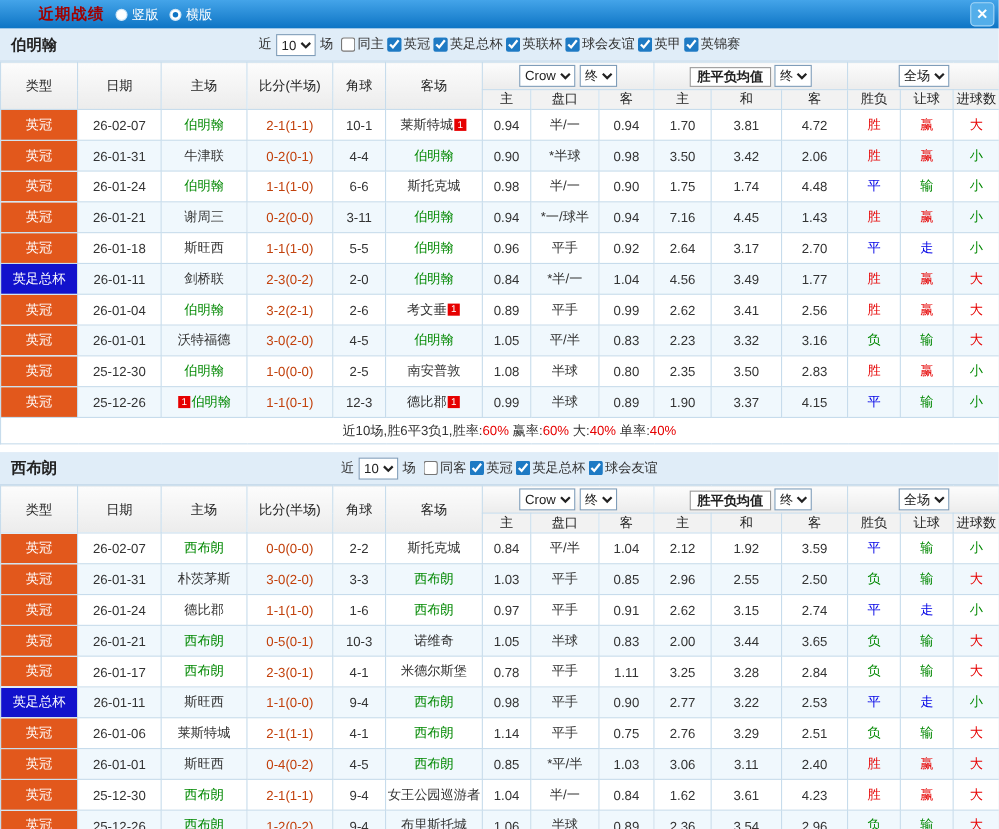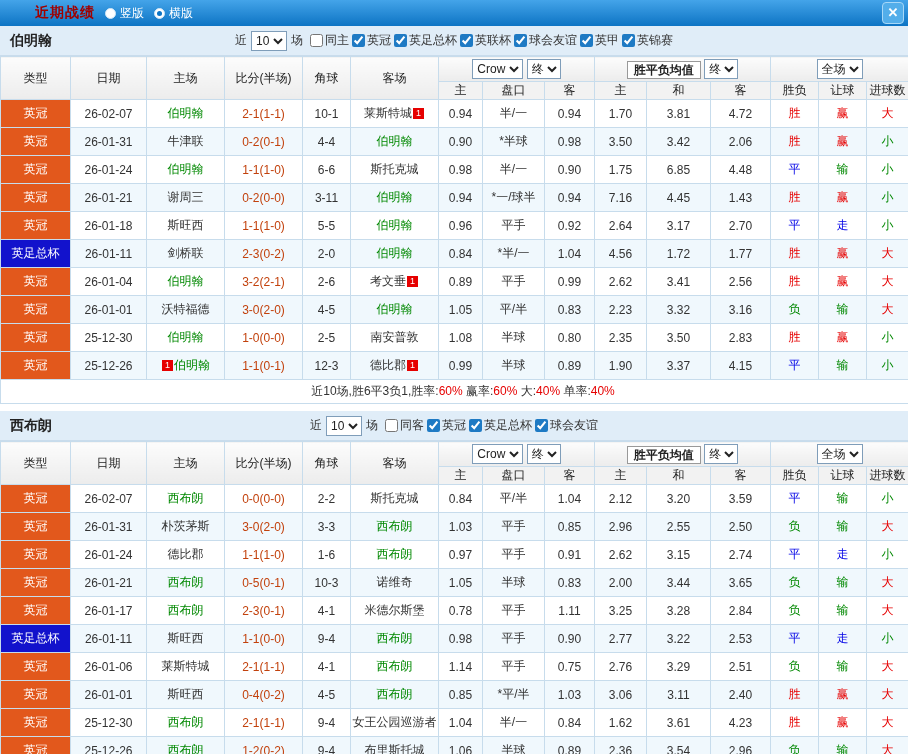--- a/index.html
+++ b/index.html
@@ -181,21 +181,21 @@
           <td class="ctype lg">英冠</td>
           <td>26-01-24</td>
           <td><span class="self">伯明翰</span></td>
           <td class="score">1-1(1-0)</td>
           <td>6-6</td>
           <td><span>斯托克城</span></td>
           <td>0.98</td>
           <td>半/一</td>
           <td>0.90</td>
           <td>1.75</td>
-          <td>6.85</td>
+          <td>1.74</td>
           <td>4.48</td>
           <td class="r-blue">平</td>
           <td class="r-green">输</td>
           <td class="r-green">小</td>
         </tr>
         <tr class="alt">
           <td class="ctype lg">英冠</td>
           <td>26-01-21</td>
           <td><span>谢周三</span></td>
           <td class="score">0-2(0-0)</td>
@@ -232,21 +232,21 @@
           <td class="ctype cup">英足总杯</td>
           <td>26-01-11</td>
           <td><span>剑桥联</span></td>
           <td class="score">2-3(0-2)</td>
           <td>2-0</td>
           <td><span class="self">伯明翰</span></td>
           <td>0.84</td>
           <td>*半/一</td>
           <td>1.04</td>
           <td>4.56</td>
-          <td>1.72</td>
+          <td>3.49</td>
           <td>1.77</td>
           <td class="r-red">胜</td>
           <td class="r-red">赢</td>
           <td class="r-red">大</td>
         </tr>
         <tr>
           <td class="ctype lg">英冠</td>
           <td>26-01-04</td>
           <td><span class="self">伯明翰</span></td>
           <td class="score">3-2(2-1)</td>
@@ -399,21 +399,21 @@
           <td class="ctype lg">英冠</td>
           <td>26-02-07</td>
           <td><span class="self">西布朗</span></td>
           <td class="score">0-0(0-0)</td>
           <td>2-2</td>
           <td><span>斯托克城</span></td>
           <td>0.84</td>
           <td>平/半</td>
           <td>1.04</td>
           <td>2.12</td>
-          <td>3.20</td>
+          <td>1.92</td>
           <td>3.59</td>
           <td class="r-blue">平</td>
           <td class="r-green">输</td>
           <td class="r-green">小</td>
         </tr>
         <tr class="alt">
           <td class="ctype lg">英冠</td>
           <td>26-01-31</td>
           <td><span>朴茨茅斯</span></td>
           <td class="score">3-0(2-0)</td>

